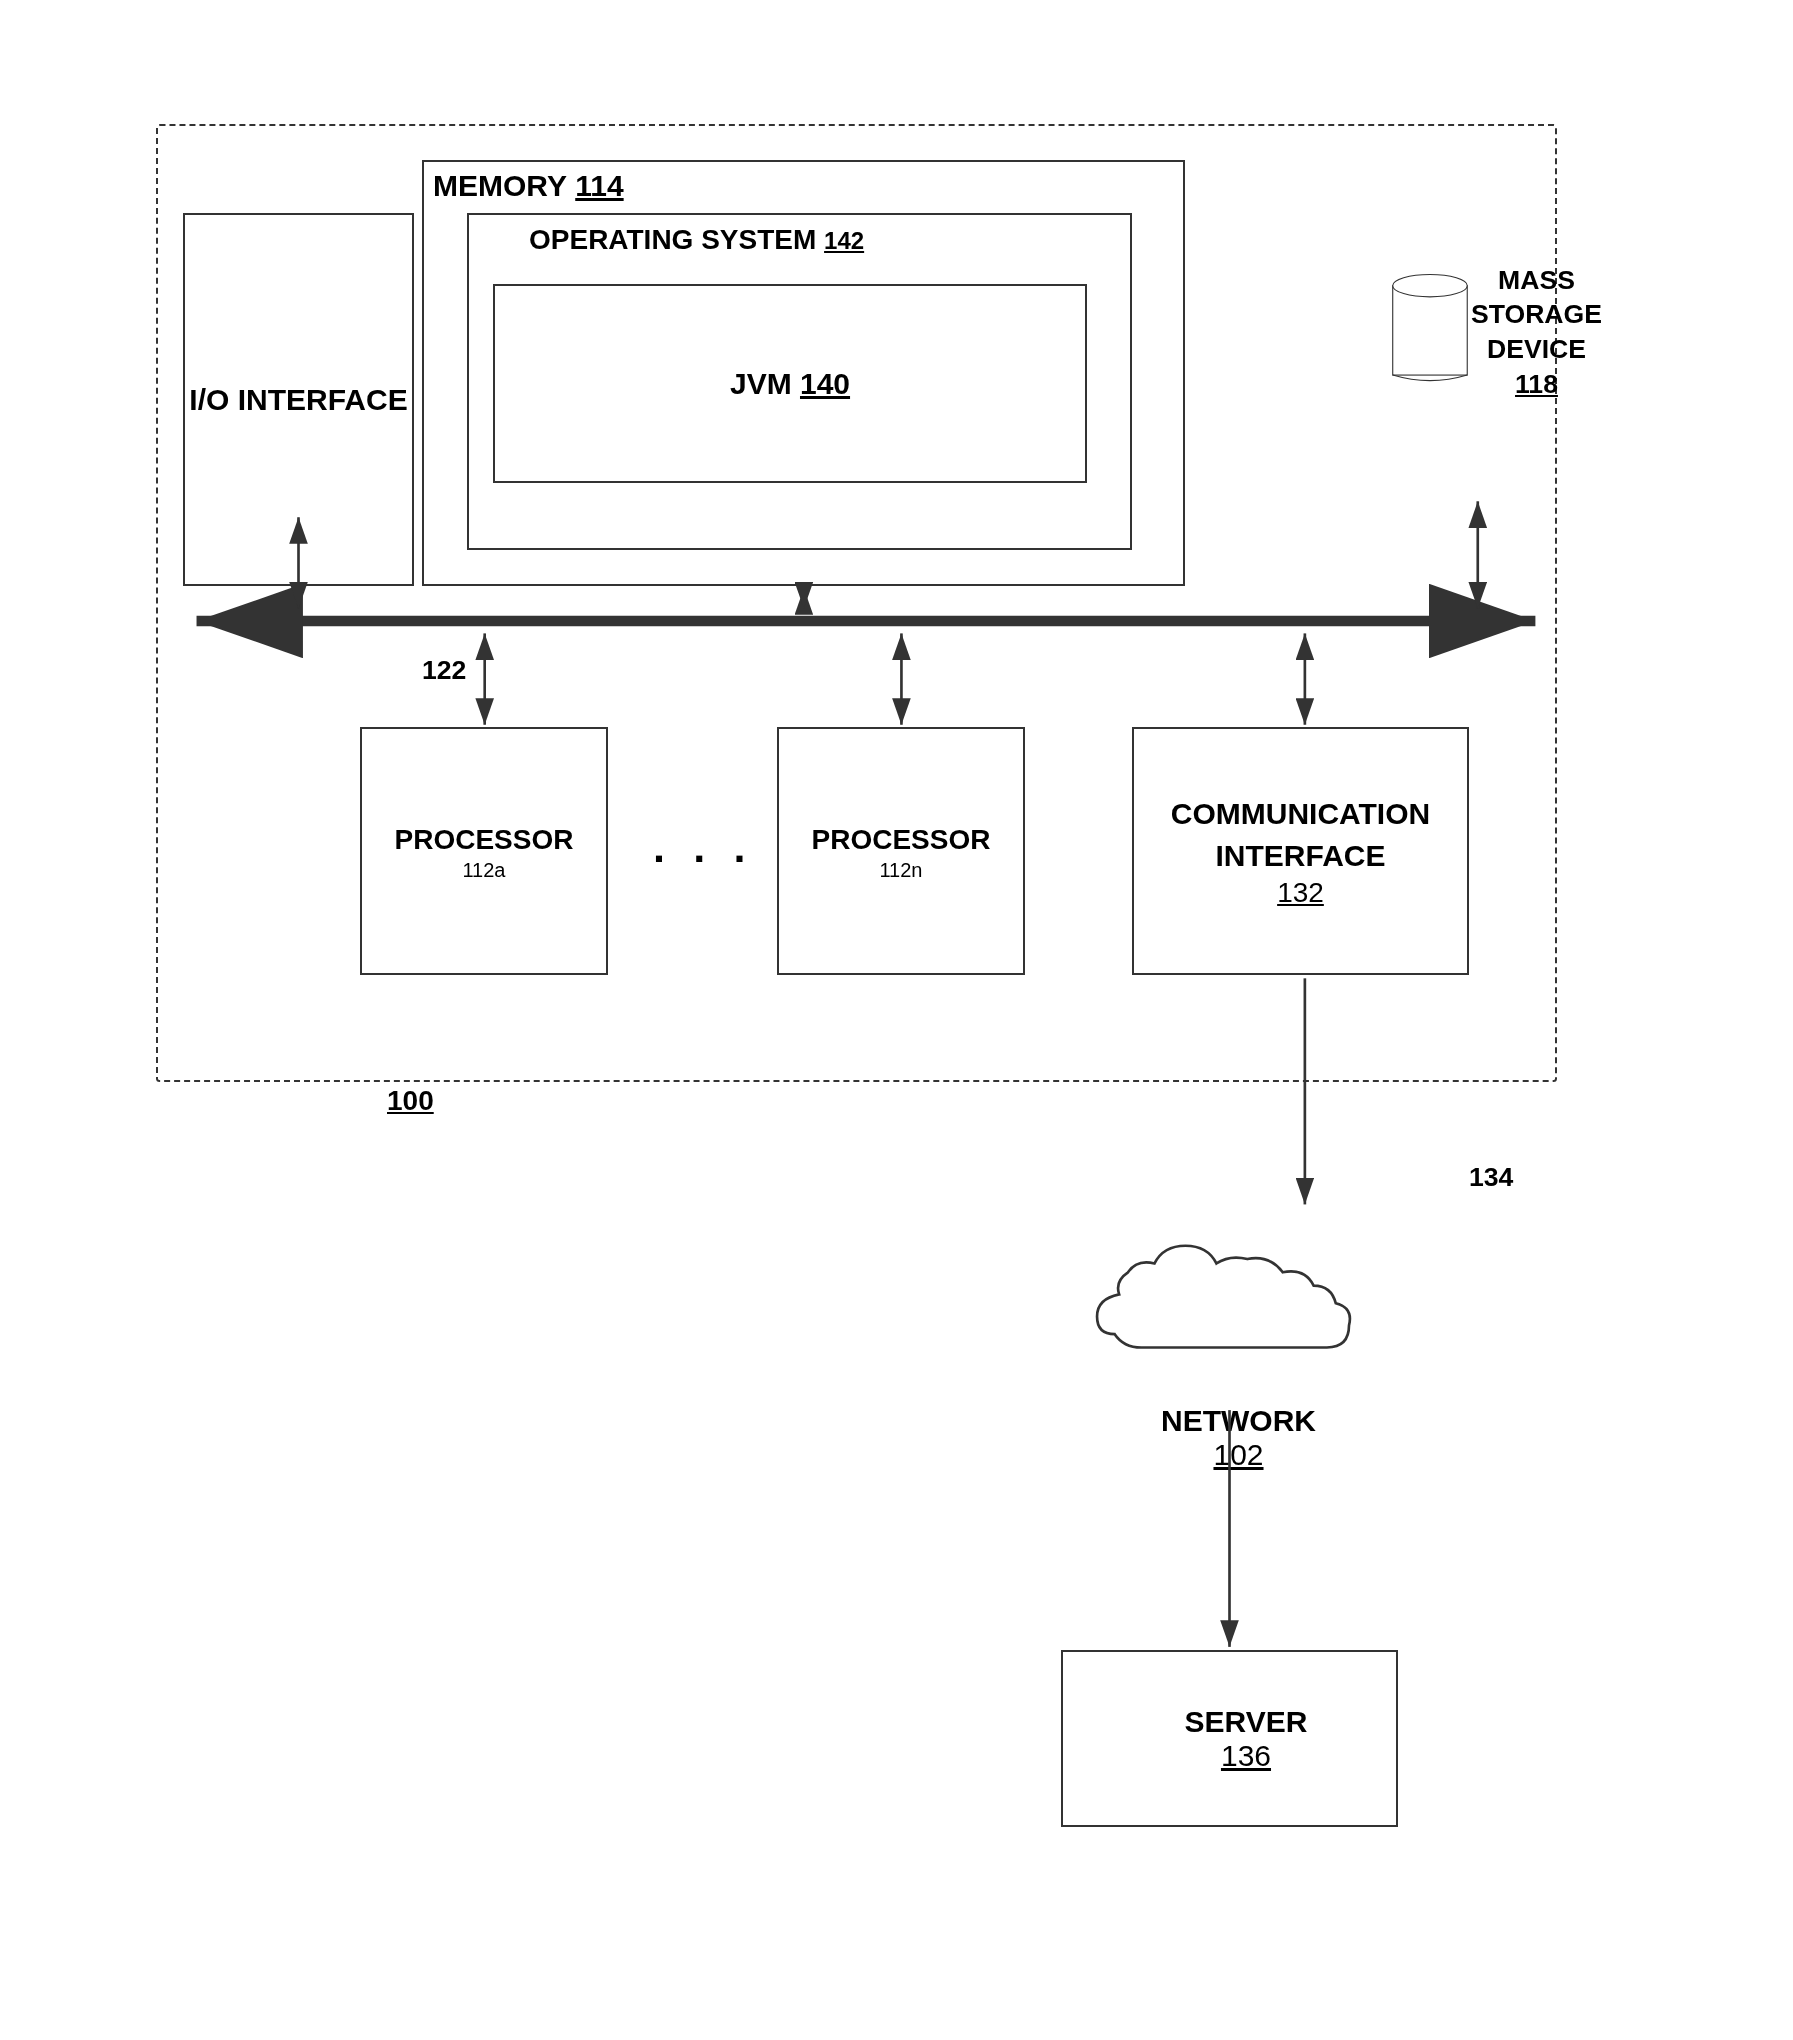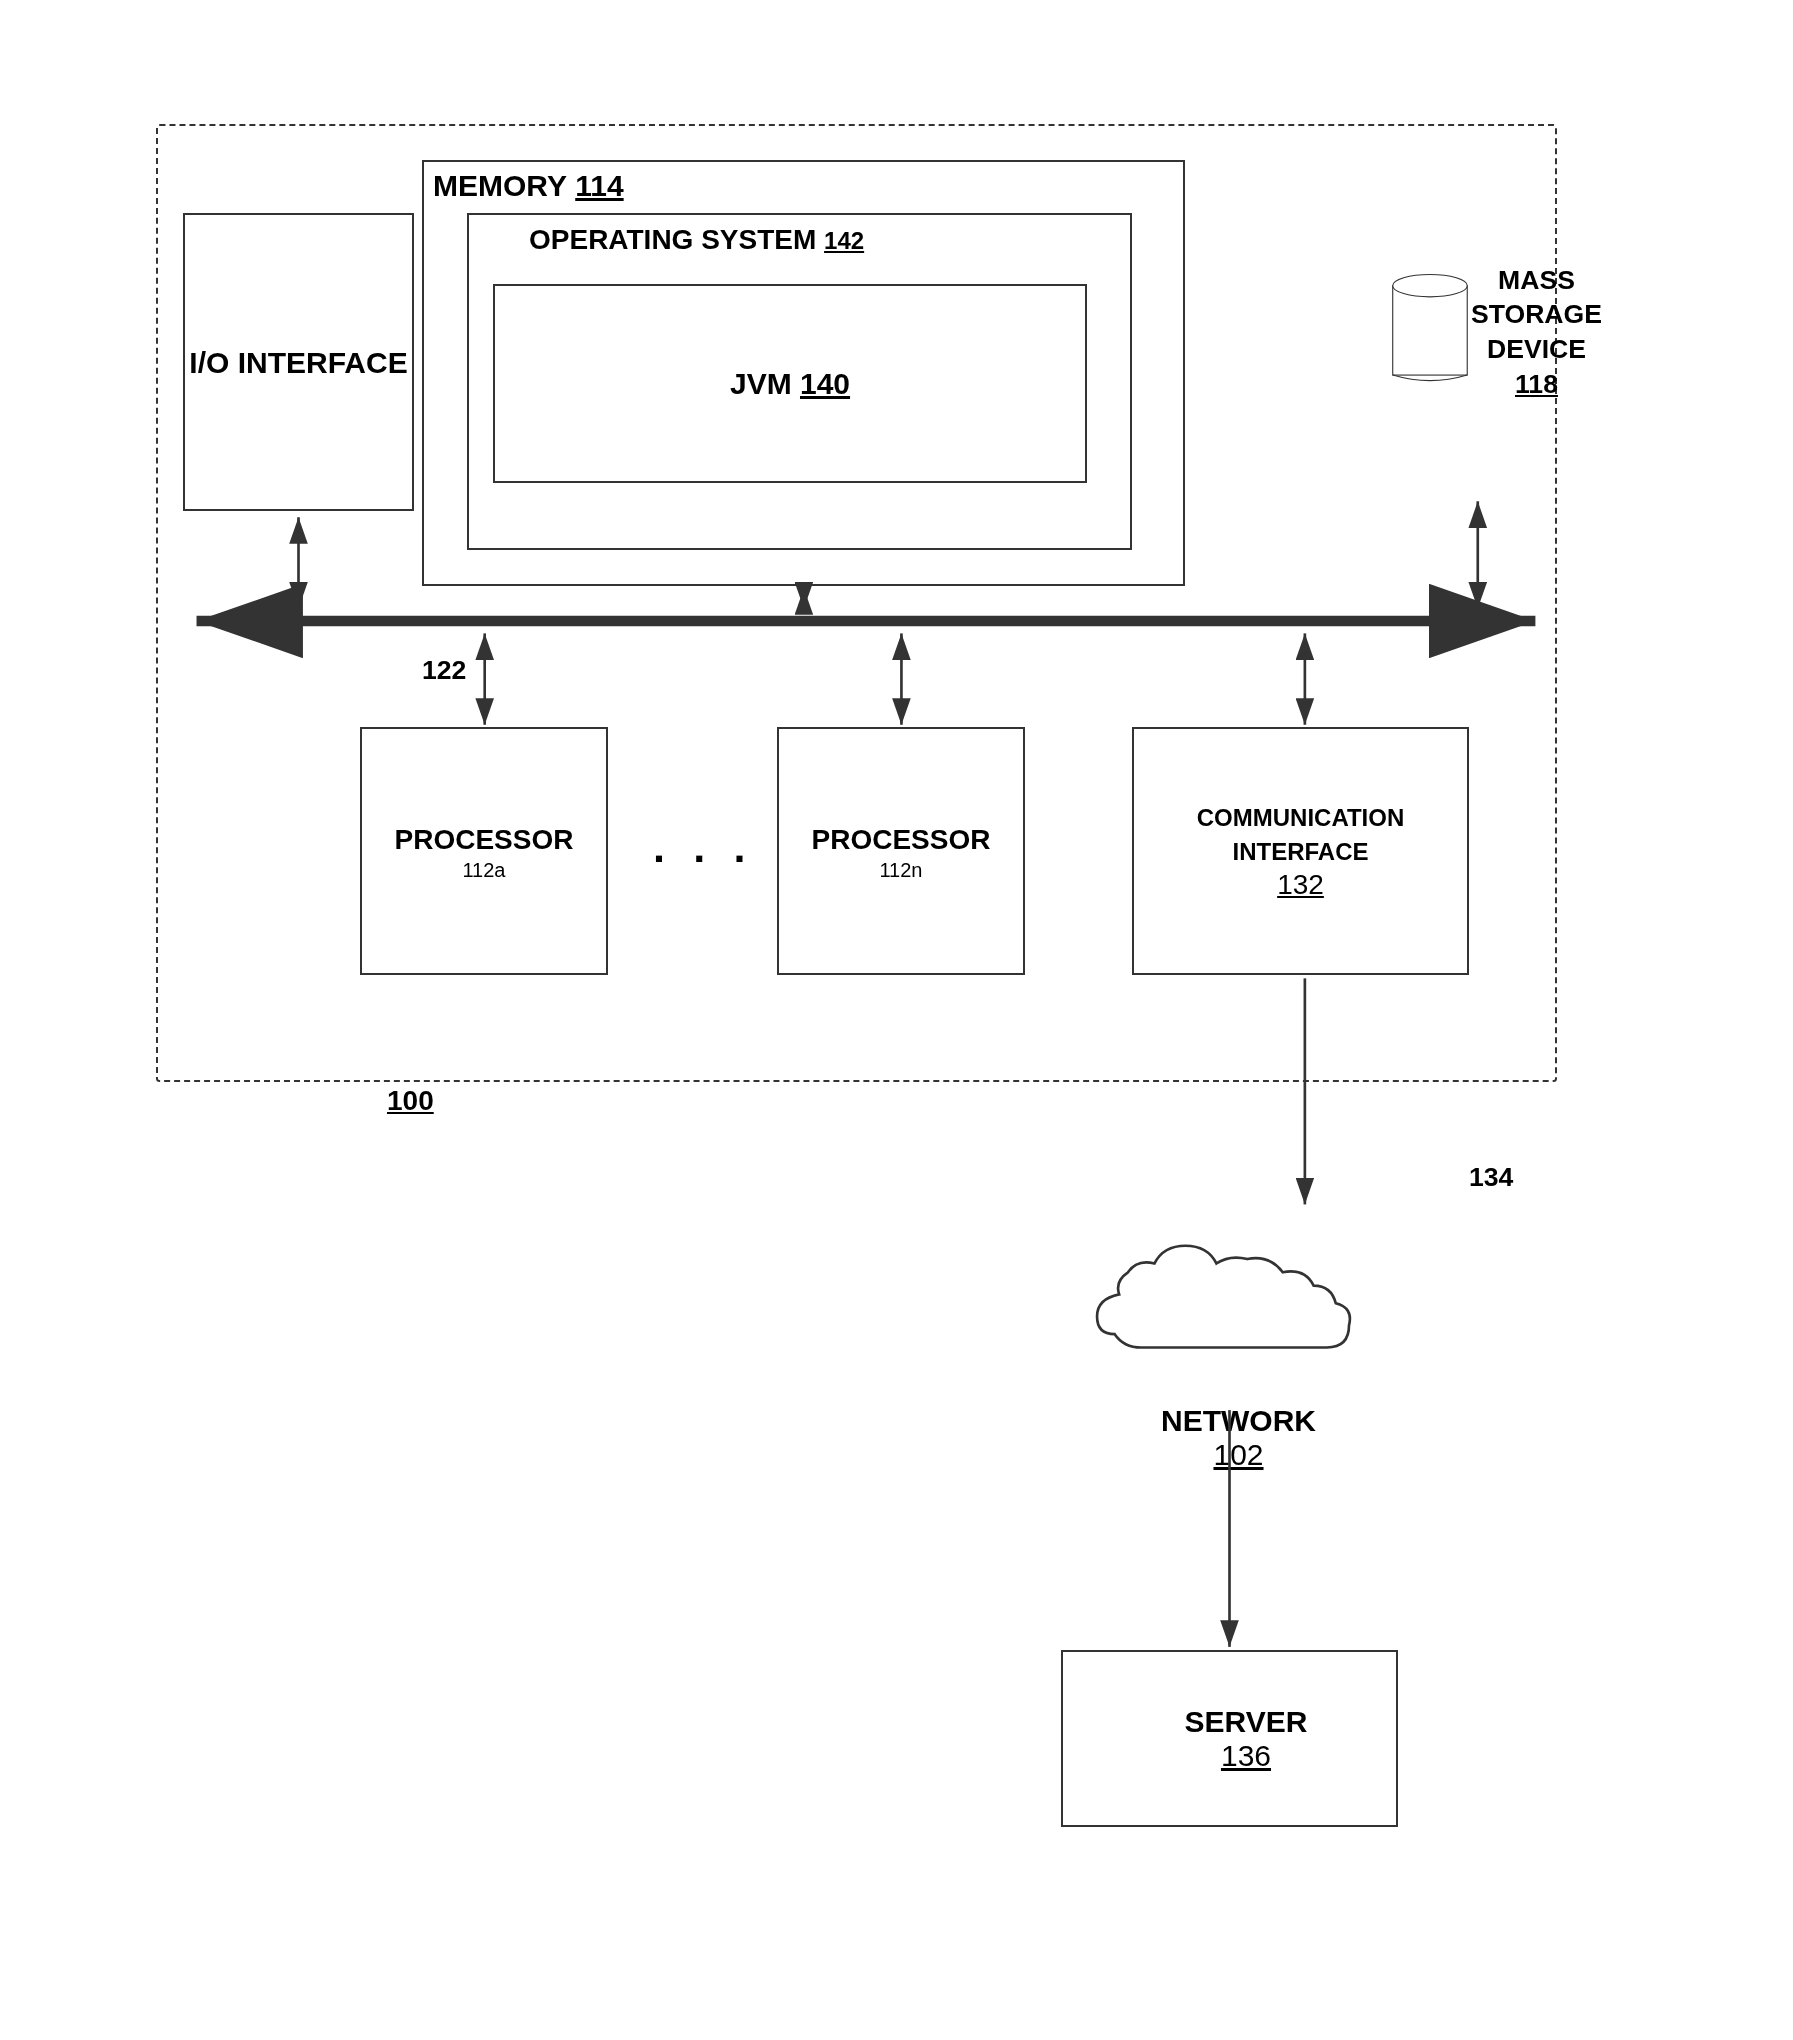--- a/index.html
+++ b/index.html
@@ -113,21 +113,21 @@
       font-size: 30px;
       text-decoration: underline;
     }
 
     
     .io-box {
       position: absolute;
       top: 124px;
       left: 62px;
       width: 231px;
-      height: 298px;
+      height: 373px;
       border: 2.7px solid #333;
       background: #fff;
       display: flex;
       align-items: center;
       justify-content: center;
       text-align: center;
     }
     .io-label {
       font-size: 30px;
       font-weight: bold;
@@ -225,21 +225,21 @@
       width: 337px;
       height: 248px;
       border: 2.7px solid #333;
       background: #fff;
       display: flex;
       align-items: center;
       justify-content: center;
       text-align: center;
     }
     .comm-label {
-      font-size: 24px;
+      font-size: 30px;
       font-weight: bold;
       line-height: 1.4;
       text-align: center;
     }
     .comm-ref {
       font-size: 28px;
       text-decoration: underline;
     }
 
     

